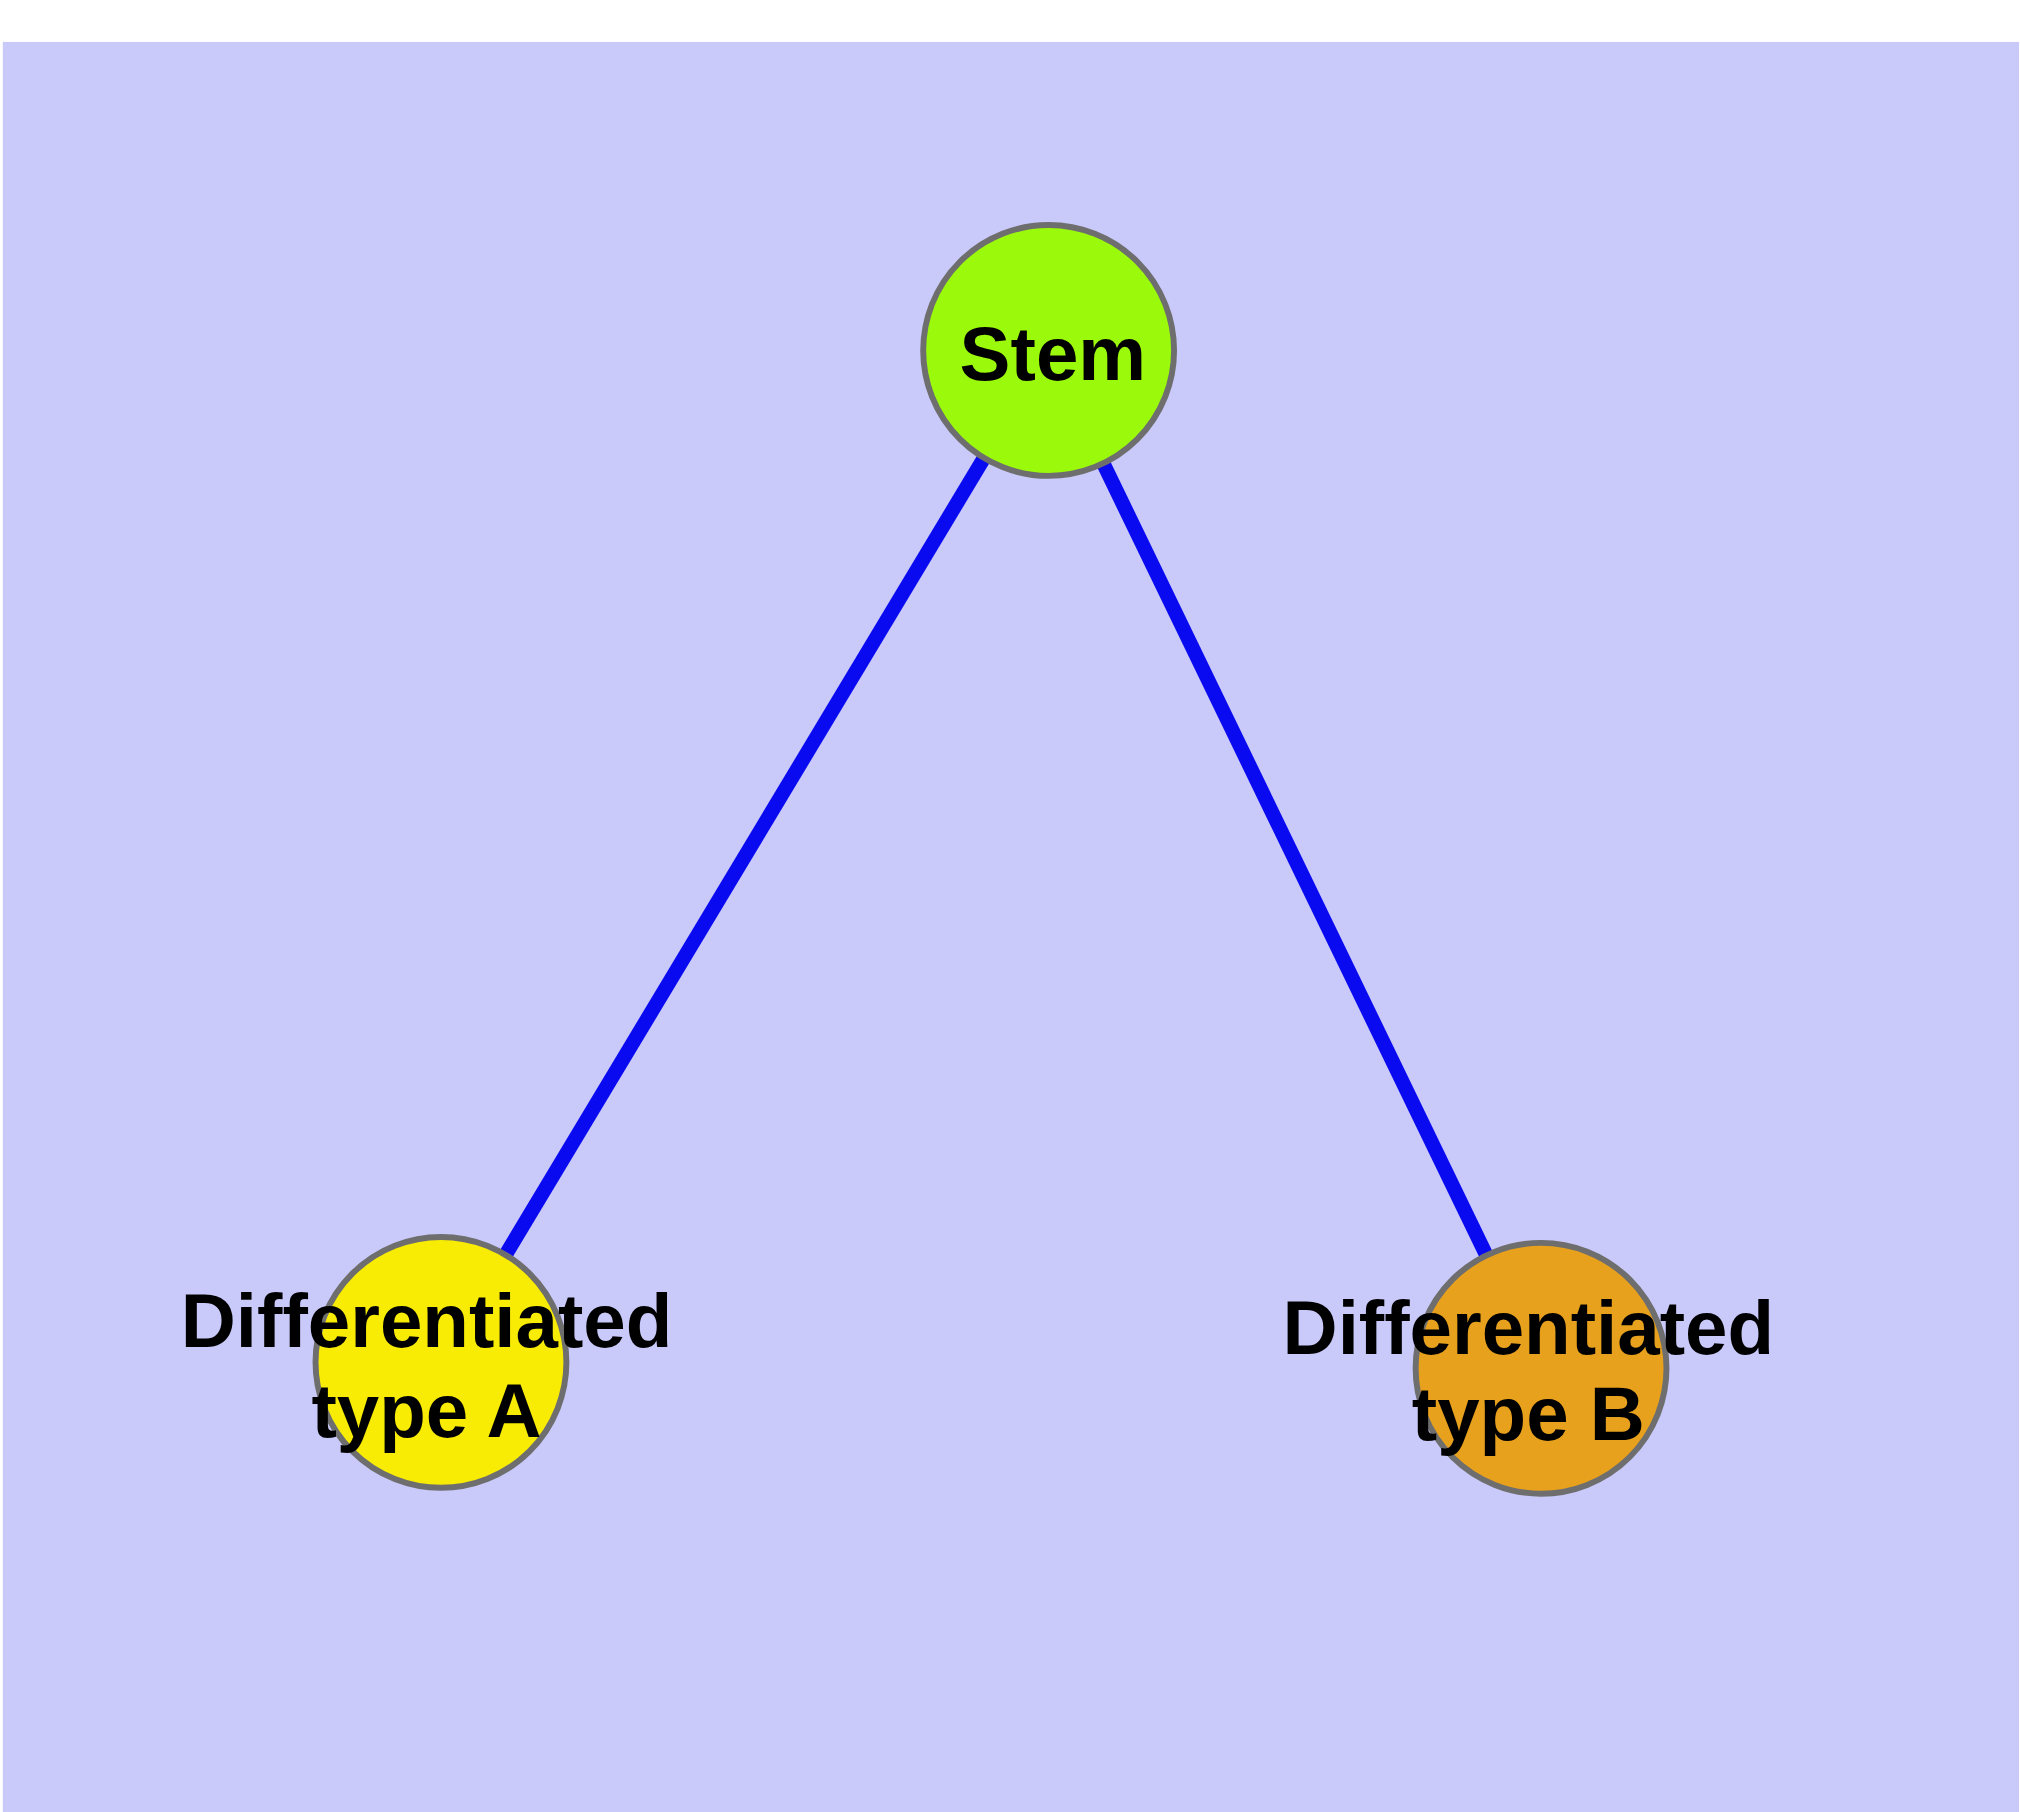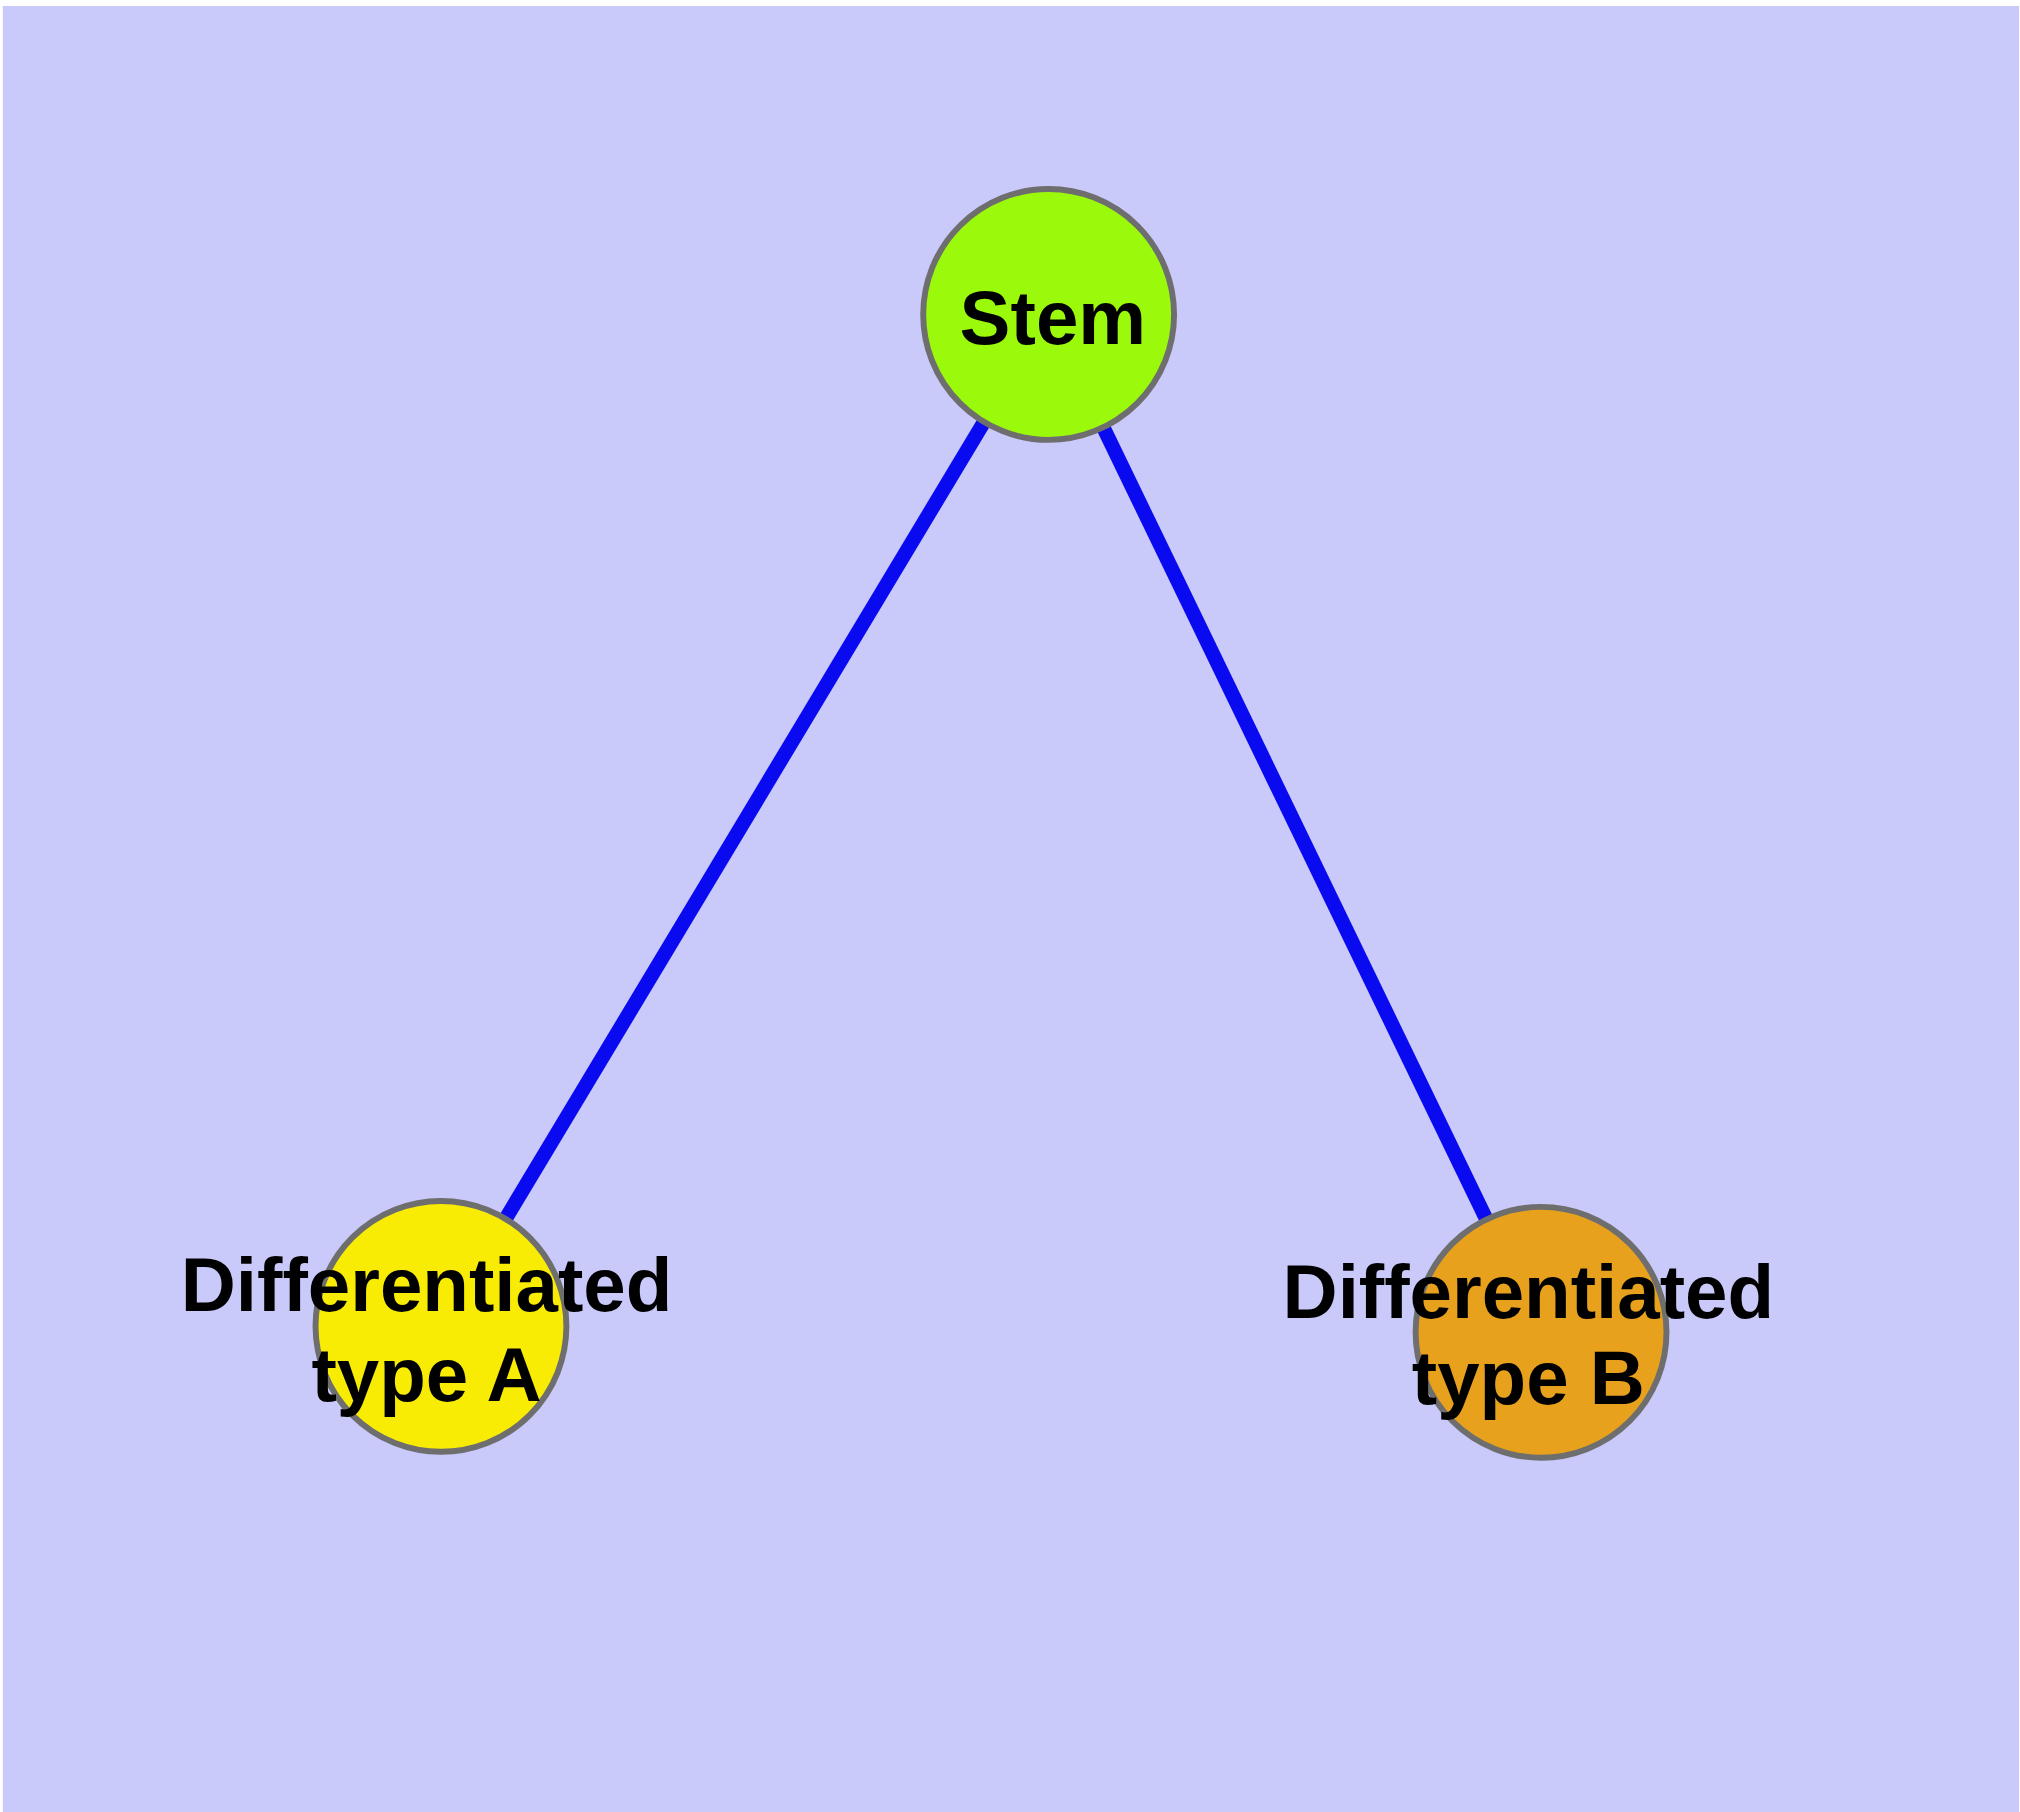--- a/index.html
+++ b/index.html
@@ -7,20 +7,21 @@
     padding: 0;
     background: #ffffff;
     width: 2021px;
     height: 1812px;
     overflow: hidden;
   }
   .canvas-wrap {
     position: relative;
     width: 2021px;
     height: 1712px;
+    margin-top: 36px;
   }
   svg {
     display: block;
   }
   .node-label {
     font-family: "Liberation Sans", "DejaVu Sans", sans-serif;
     font-weight: bold;
     font-size: 90px;
     fill: #000000;
   }

